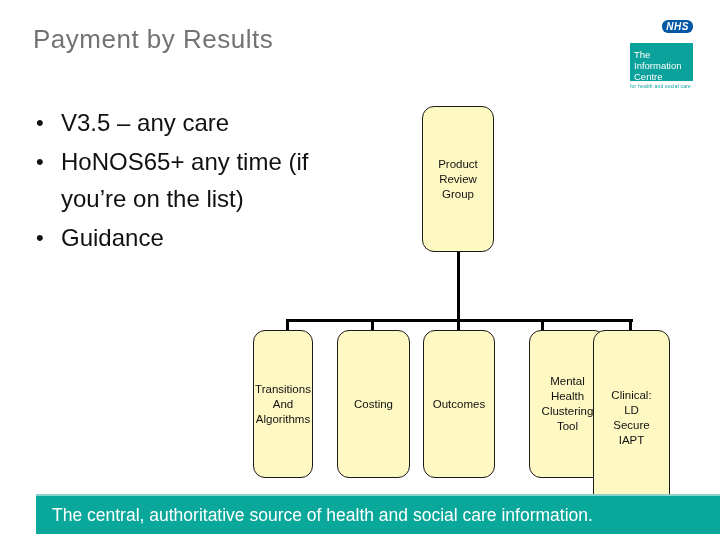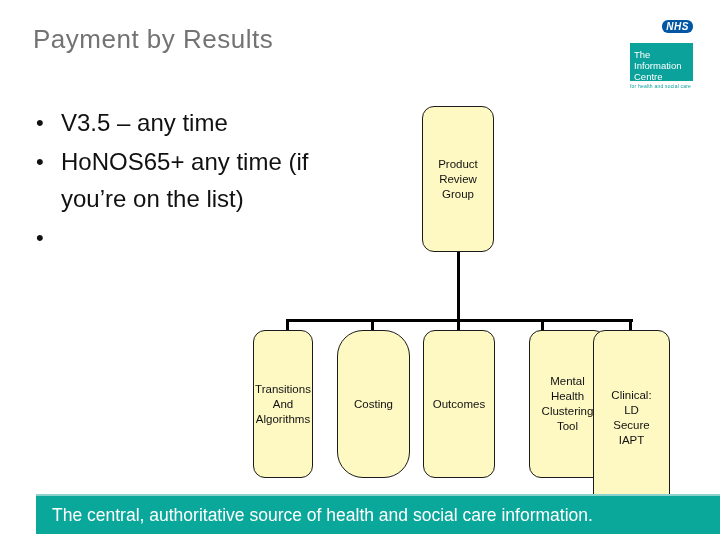--- a/index.html
+++ b/index.html
@@ -93,21 +93,21 @@
     align-items: center;
     justify-content: center;
     text-align: center;
     color: #111111;
     font-size: 11.5px;
     line-height: 15px;
     white-space: pre-line;
   }
   .box-root { left: 422px; top: 106px; width: 72px; height: 146px; }
   .box-c1 { left: 253px; top: 330px; width: 60px; height: 148px; }
-  .box-c2 { left: 337px; top: 330px; width: 73px; height: 148px; border-radius: 26px; }
+  .box-c2 { left: 337px; top: 330px; width: 73px; height: 148px; }
   .box-c3 { left: 423px; top: 330px; width: 72px; height: 148px; }
   .box-c4 { left: 505px; top: 330px; width: 77px; height: 148px; margin-left: 24px; }
   .box-c5 { left: 593px; top: 330px; width: 77px; height: 176px; }
 
   .connector { position: absolute; background: #000000; }
   .conn-main-v { left: 457px; top: 252px; width: 3px; height: 78px; }
   .conn-h      { left: 286px; top: 319px; width: 347px; height: 3px; }
   .conn-stub   { top: 320px; width: 3px; height: 10px; }
   .stub-1 { left: 286px; }
   .stub-2 { left: 371px; }
@@ -143,29 +143,30 @@
     <div class="logo-nhs">NHS</div>
     <div class="logo-org" style="white-space: pre-line;">The
 Information
 Centre</div>
     <div class="logo-tagline">for health and social care</div>
   </div>
 
   <div class="bullets">
     <div class="bullet-item">
       <span class="bullet-glyph">•</span>
-      <span class="bullet-text">V3.5 – any time</span>
+      <span class="bullet-text">V3.5 – any care</span>
     </div>
     <div class="bullet-item">
       <span class="bullet-glyph">•</span>
       <span class="bullet-text">HoNOS65+ any time (if
 you’re on the list)</span>
     </div>
     <div class="bullet-item">
       <span class="bullet-glyph">•</span>
+      <span class="bullet-text">Guidance</span>
     </div>
   </div>
 
   <div class="chart-box box-root">Product
 Review
 Group</div>
 
   <div class="connector conn-main-v"></div>
   <div class="connector conn-h"></div>
   <div class="connector conn-stub stub-1"></div>

